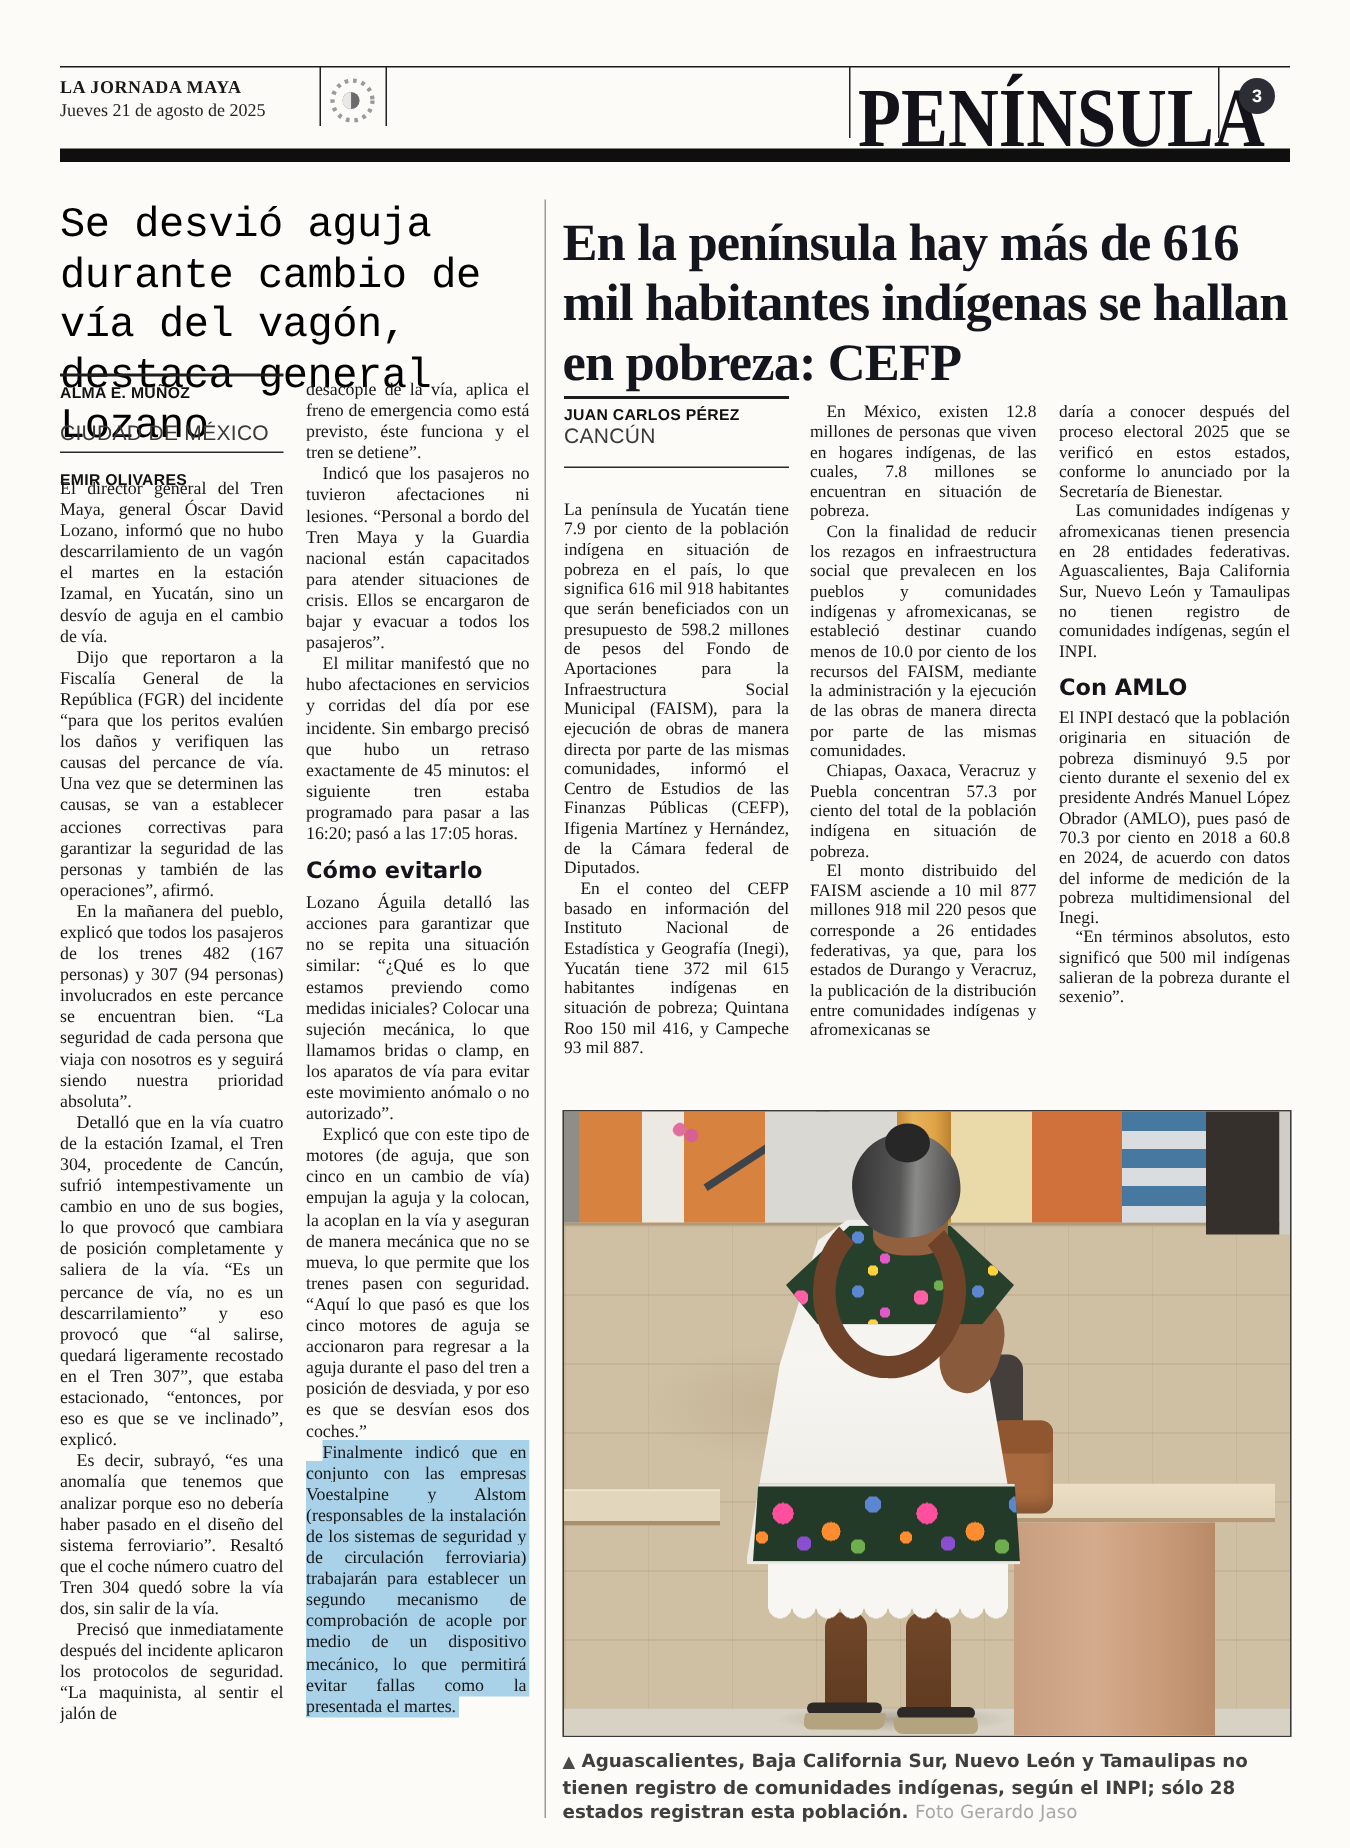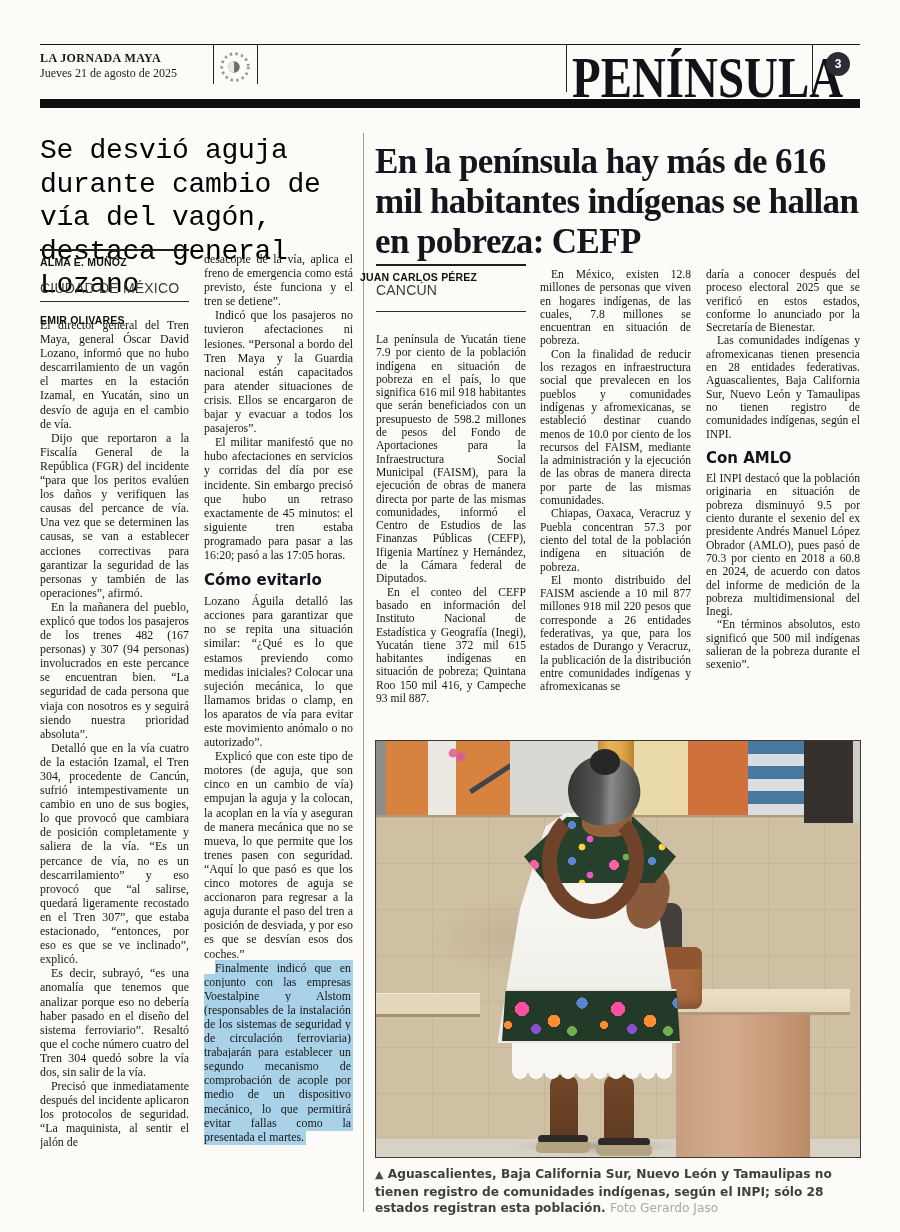--- a/index.html
+++ b/index.html
@@ -133,21 +133,21 @@
     <p class="ind">Indicó que los pasajeros no tuvieron afectaciones ni lesiones. “Personal a bordo del Tren Maya y la Guardia nacional están capacitados para atender situaciones de crisis. Ellos se encargaron de bajar y evacuar a todos los pasajeros”.</p>
     <p class="ind">El militar manifestó que no hubo afectaciones en servicios y corridas del día por ese incidente. Sin embargo precisó que hubo un retraso exactamente de 45 minutos: el siguiente tren estaba programado para pasar a las 16:20; pasó a las 17:05 horas.</p>
     <h3 class="subhead">Cómo evitarlo</h3>
     <p>Lozano Águila detalló las acciones para garantizar que no se repita una situación similar: “¿Qué es lo que estamos previendo como medidas iniciales? Colocar una sujeción mecánica, lo que llamamos bridas o clamp, en los aparatos de vía para evitar este movimiento anómalo o no autorizado”.</p>
     <p class="ind">Explicó que con este tipo de motores (de aguja, que son cinco en un cambio de vía) empujan la aguja y la colocan, la acoplan en la vía y aseguran de manera mecánica que no se mueva, lo que permite que los trenes pasen con seguridad. “Aquí lo que pasó es que los cinco motores de aguja se accionaron para regresar a la aguja durante el paso del tren a posición de desviada, y por eso es que se desvían esos dos coches.”</p>
     <p class="ind"><span class="hl">Finalmente indicó que en conjunto con las empresas Voestalpine y Alstom (responsables de la instalación de los sistemas de seguridad y de circulación ferroviaria) trabajarán para establecer un segundo mecanismo de comprobación de acople por medio de un dispositivo mecánico, lo que permitirá evitar fallas como la presentada el martes.</span></p>
   </div>
 
   <h1 class="abs m-headline">En la península hay más de 616 mil habitantes indígenas se hallan en pobreza: CEFP</h1>
   <div class="abs byline-rule" style="left:376px;top:264px;width:150px;"></div>
-  <div class="abs byline" style="left:360px;top:271px;">JUAN CARLOS PÉREZ</div>
+  <div class="abs byline" style="left:376px;top:271px;">JUAN CARLOS PÉREZ</div>
   <div class="abs byloc" style="left:376px;top:284px;">CANCÚN</div>
   <div class="abs byline-rule thin" style="left:376px;top:311px;width:150px;"></div>
 
   <div class="abs colM" style="left:376px;top:333px;width:150px;height:406px;">
     <p>La península de Yucatán tiene 7.9 por ciento de la población indígena en situación de pobreza en el país, lo que significa 616 mil 918 habitantes que serán beneficiados con un presupuesto de 598.2 millones de pesos del Fondo de Aportaciones para la Infraestructura Social Municipal (FAISM), para la ejecución de obras de manera directa por parte de las mismas comunidades, informó el Centro de Estudios de las Finanzas Públicas (CEFP), Ifigenia Martínez y Hernández, de la Cámara federal de Diputados.</p>
     <p class="ind">En el conteo del CEFP basado en información del Instituto Nacional de Estadística y Geografía (Inegi), Yucatán tiene 372 mil 615 habitantes indígenas en situación de pobreza; Quintana Roo 150 mil 416, y Campeche 93 mil 887.</p>
   </div>
   <div class="abs colM" style="left:540px;top:268px;width:151px;height:471px;">
     <p class="ind">En México, existen 12.8 millones de personas que viven en hogares indígenas, de las cuales, 7.8 millones se encuentran en situación de pobreza.</p>
     <p class="ind">Con la finalidad de reducir los rezagos en infraestructura social que prevalecen en los pueblos y comunidades indígenas y afromexicanas, se estableció destinar cuando menos de 10.0 por ciento de los recursos del FAISM, mediante la administración y la ejecución de las obras de manera directa por parte de las mismas comunidades.</p>

